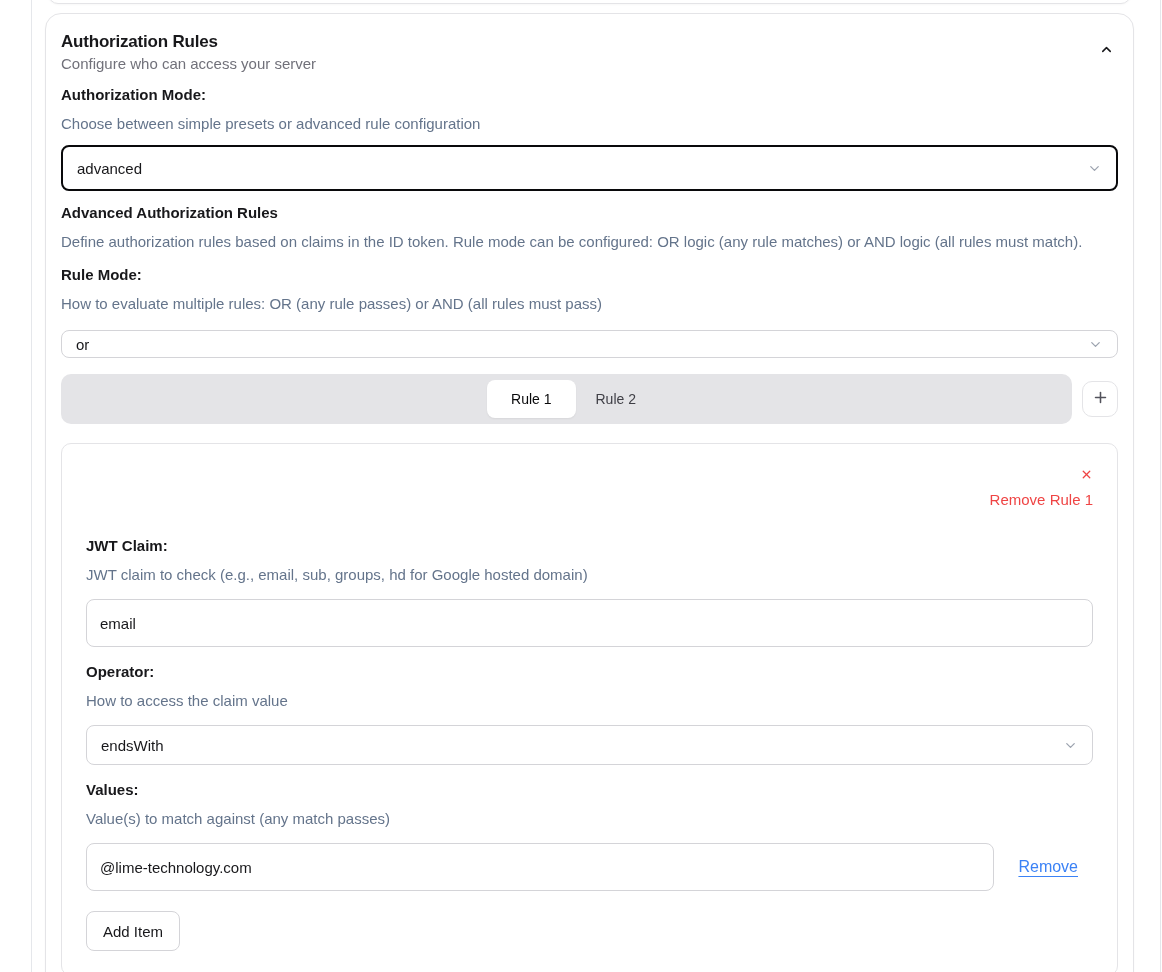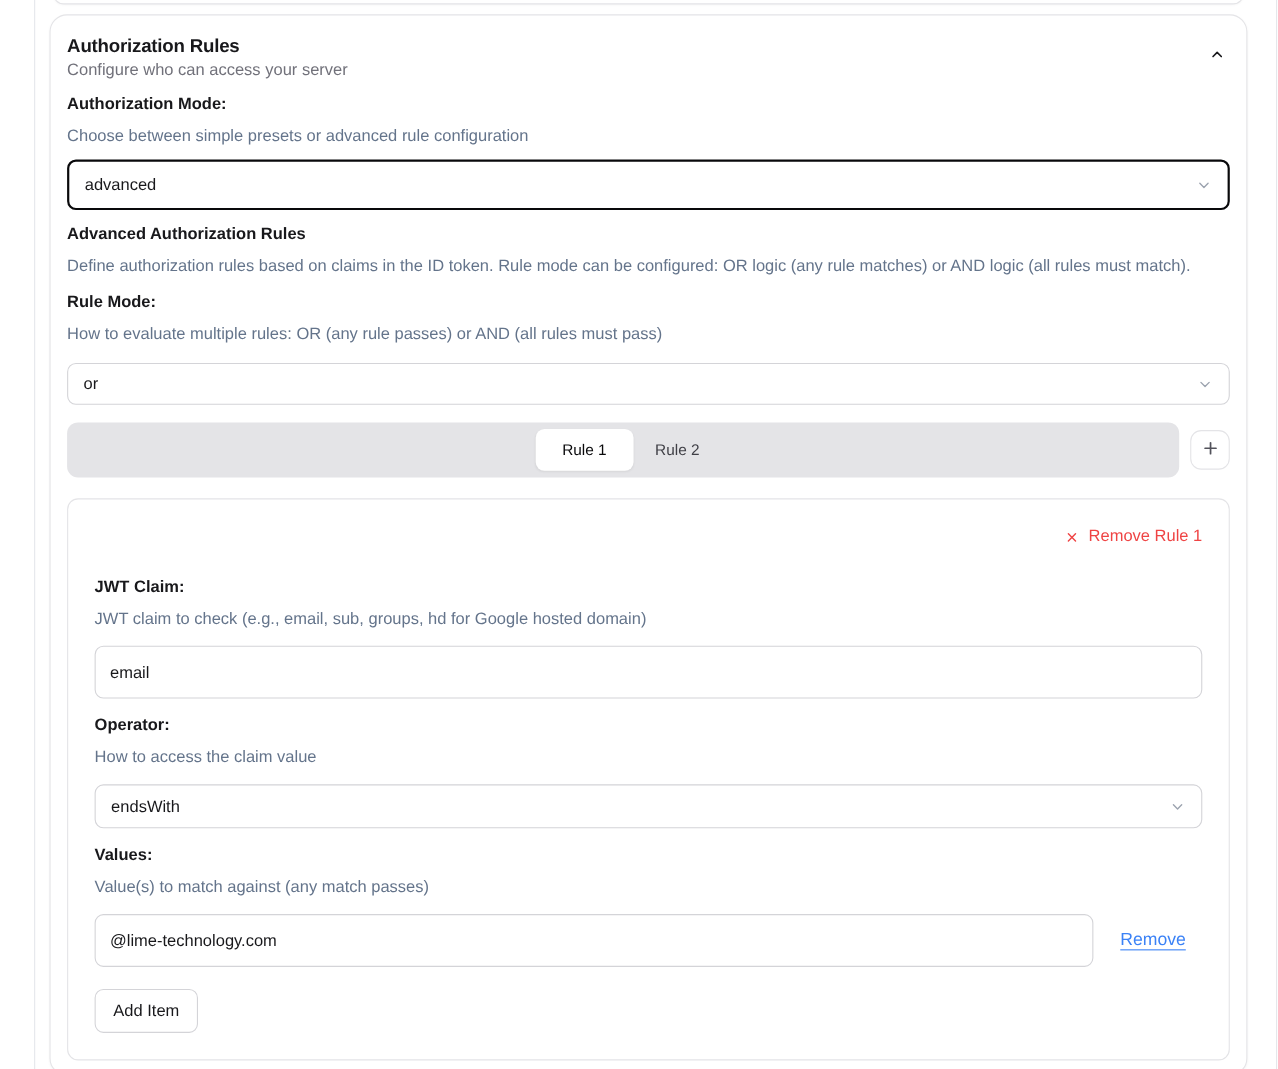--- a/index.html
+++ b/index.html
@@ -58,23 +58,24 @@
   .tab-inactive { padding: 11px 16px; }
   .add-tab-btn {
     width: 36px; height: 36px; align-self: center; background: #fff;
     border: 1px solid #e4e4e7; border-radius: 10px; cursor: pointer;
     display: flex; align-items: center; justify-content: center; color: #52525b;
   }
 
   .rule-card { margin-top: 19px; border: 1px solid #e4e4e7; border-radius: 10px; background: #fff; padding: 24px; }
   .remove-rule-row { display: flex; justify-content: flex-end; }
   .remove-rule-link {
-    display: inline-flex; align-items: center; gap: 9px;
+    display: inline-flex; align-items: flex-end; gap: 9px;
     color: #ef4444; font-size: 15px; line-height: 20px; background: none; border: none; cursor: pointer;
     font-family: inherit;
+    flex-direction: column;
   }
   .rule-field-label { margin-top: 26px; }
   .rule-field-label-next { margin-top: 15px; }
 
   .text-input {
     width: 100%; height: 48px; border: 1px solid #d4d4d8; border-radius: 8px;
     background: #fff; padding: 0 13px; font-size: 15px; color: #18181b;
     font-family: inherit; outline: none; margin-top: 14px;
   }
   .values-row { display: flex; align-items: center; gap: 24px; margin-top: 14px; padding-right: 15px; }
@@ -123,21 +124,21 @@
             <polyline points="6 9 12 15 18 9"></polyline>
           </svg>
       </span>
     </div>
 
     <div class="field-label section-title">Advanced Authorization Rules</div>
     <div class="field-desc">Define authorization rules based on claims in the ID token. Rule mode can be configured: OR logic (any rule matches) or AND logic (all rules must match).</div>
 
     <div class="field-label mt-label">Rule Mode:</div>
     <div class="field-desc">How to evaluate multiple rules: OR (any rule passes) or AND (all rules must pass)</div>
-    <div class="select mt-select" style="height:38px;text-align:right;">
+    <div class="select mt-select" style="height:28px;text-align:right;">
       <span>or</span>
       <span class="chev">
         <svg width="15" height="15" viewBox="0 0 24 24" fill="none" stroke="currentColor" stroke-width="2" stroke-linecap="round" stroke-linejoin="round">
             <polyline points="6 9 12 15 18 9"></polyline>
           </svg>
       </span>
     </div>
 
     <div class="tab-row">
       <div class="tab-bar">

